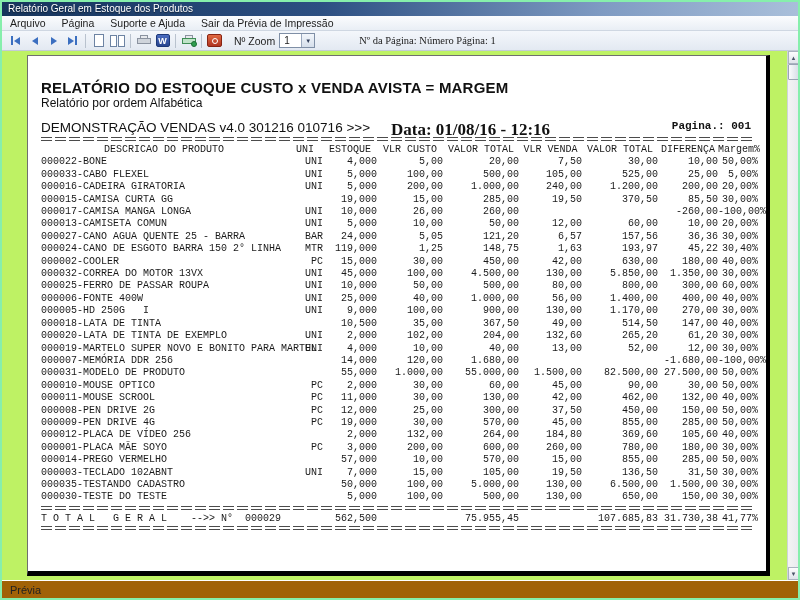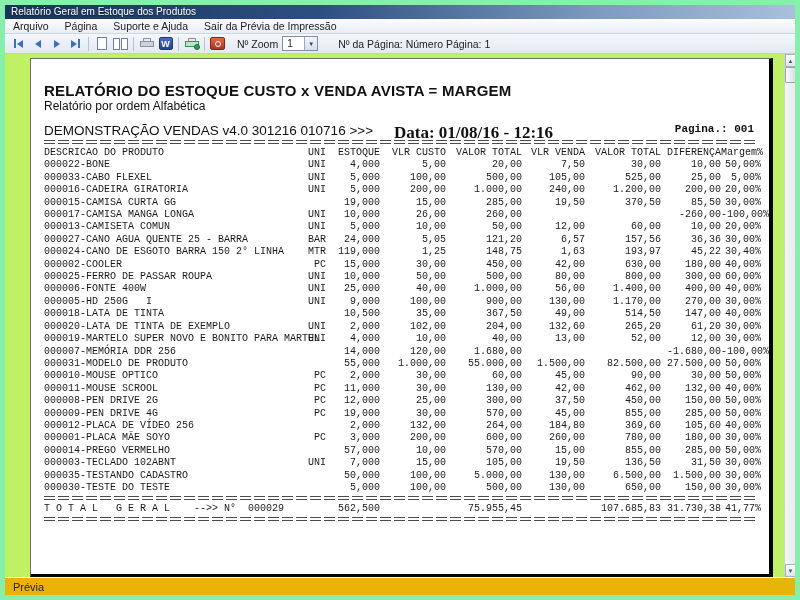--- a/index.html
+++ b/index.html
@@ -1,19 +1,19 @@
 <!DOCTYPE html>
 <html><head>
 <meta charset="utf-8">
 <style>
   * { margin:0; padding:0; box-sizing:border-box; }
   html,body { width:800px; height:600px; overflow:hidden;
     font-family:"Liberation Sans", sans-serif; background:#8f8f8f; }
   .window { width:800px; height:600px; display:flex; flex-direction:column;
-    border:5px solid #86efac; }
+    border:2px solid #86efac; }
 
   
   .titlebar { height:14px; flex:none;
     background:linear-gradient(90deg,#16345c 0%,#2c4f82 40%,#7e9ac2 75%,#a9bfda 100%);
     color:#fff; font-size:10px; line-height:14px; padding-left:6px;
     text-shadow:0 1px 1px rgba(0,0,0,.5); }
 
   
   .menubar { height:15px; flex:none; display:flex; align-items:center;
     background:linear-gradient(#fbfcfe,#e9eef5); border-bottom:1px solid #cfd7e2;
@@ -40,21 +40,21 @@
   .wicon { width:14px; height:13px; background:linear-gradient(#4a6cc0,#27448e); border:1px solid #1d3878; border-radius:2px;
     color:#fff; font-size:9px; font-weight:bold; line-height:12px; text-align:center; }
   .exicon { width:15px; height:13px; background:linear-gradient(#e06a43,#b03420); border:1px solid #872312; border-radius:2px;
     display:flex; align-items:center; justify-content:center; }
   .exicon .ring { width:6px; height:6px; border:1.5px solid #fff; border-radius:50%; }
   .zoom-label { margin:0 4px 0 10px; }
   .zoom-combo { width:36px; height:15px; background:#fff; border:1px solid #7f8fa6; display:flex; font-size:10px; }
   .zoom-combo .val { flex:1; padding:1px 0 0 4px; }
   .zoom-combo .dd { width:13px; background:linear-gradient(#f2f6fb,#d6dfeb); border-left:1px solid #9aa8bd;
     display:flex; align-items:center; justify-content:center; font-size:6px; color:#33415c; }
-  .pageinfo { margin-left:20px; }
+  .pageinfo { margin-left:44px;font-family:Liberation Serif, serif; }
 
   
   .content { position:relative; flex:1; background:#bef264; overflow:hidden; }
   .page { position:absolute; left:25px; top:4px; width:743px; height:521px; background:#fff;
     border:1px solid #6f6f6f; border-right:4px solid #000; border-bottom:5px solid #000;
     padding:23px 13px 0 13px; }
   .r-title { font-size:15px; font-weight:bold; color:#111; letter-spacing:.2px; }
   .r-sub { font-size:12px; color:#111; }
   .r-sysrow { position:relative; margin-top:8px; height:16px; }
   .r-sys { font-size:13.5px; color:#111; }
@@ -64,35 +64,35 @@
     font-size:11px; font-weight:bold; color:#111; }
   .dline { position:relative; height:5px; margin:3px 0 2px 0; }
   .dline::before,.dline::after { content:""; position:absolute; left:0; right:0; height:1px;
     background:repeating-linear-gradient(90deg,#4b4b4b 0 11px,transparent 11px 14px); }
   .dline::before { top:0; } .dline::after { top:3px; }
   table.rep { width:717px; table-layout:fixed; border-collapse:collapse;
     font-family:"Liberation Mono","DejaVu Sans Mono",monospace; font-size:10px; color:#1a1a1a; }
   table.rep td,table.rep th { padding:0; white-space:pre; overflow:visible; font-weight:normal; line-height:12.4px; }
   .c0{text-align:left;} .c1,.c2,.c3,.c4,.c5,.c6,.c7,.c8{text-align:right;}
   td.b { font-weight:bold; }
-  .hdr th { line-height:13px; }
+  .hdr th { line-height:13px;text-align:center; }
   .totrow td { line-height:15px; font-size:10px; }
 
   
   .vscroll { position:absolute; right:0; top:0; bottom:0; width:11px;
     background:linear-gradient(90deg,#f4f4f4,#e9ebef); border-left:1px solid #cfd3d9; }
   .sbtn { width:11px; height:13px; background:linear-gradient(#fdfdfe,#dfe3ea); border:1px solid #aab3c0;
     display:flex; align-items:center; justify-content:center; font-size:6px; color:#4a5568; }
   .sbtn.up { position:absolute; top:0; }
   .sbtn.down { position:absolute; bottom:0; }
   .sthumb { position:absolute; top:13px; width:11px; height:16px;
     background:linear-gradient(90deg,#fafbfc,#d9dfe8); border:1px solid #9aa4b4; border-radius:1px; }
 
   
-  .statusbar { height:18px; flex:none; background:#eab308; border-top:1px solid #fff;
+  .statusbar { height:18px; flex:none; background:#a16207; border-top:1px solid #fff;
     box-shadow:0 -1px 0 #c2c2c2; display:flex; align-items:center;
     font-size:11px; color:#222; padding-left:8px; }
 </style>
 </head>
 <body>
 
 <div class="window">
 
   <div class="titlebar">
     <span>Relatório Geral em Estoque dos Produtos</span>
@@ -289,20 +289,31 @@
               <td class="c1">PC</td>
               <td class="c2">15,000</td>
               <td class="c3">30,00</td>
               <td class="c4 b">450,00</td>
               <td class="c5">42,00</td>
               <td class="c6 b">630,00</td>
               <td class="c7">180,00</td>
               <td class="c8">40,00%</td>
             </tr>
             <tr>
+              <td class="c0">000032-CORREA DO MOTOR 13VX</td>
+              <td class="c1">UNI</td>
+              <td class="c2">45,000</td>
+              <td class="c3">100,00</td>
+              <td class="c4 b">4.500,00</td>
+              <td class="c5">130,00</td>
+              <td class="c6 b">5.850,00</td>
+              <td class="c7">1.350,00</td>
+              <td class="c8">30,00%</td>
+            </tr>
+            <tr>
               <td class="c0">000025-FERRO DE PASSAR ROUPA</td>
               <td class="c1">UNI</td>
               <td class="c2">10,000</td>
               <td class="c3">50,00</td>
               <td class="c4 b">500,00</td>
               <td class="c5">80,00</td>
               <td class="c6 b">800,00</td>
               <td class="c7">300,00</td>
               <td class="c8">60,00%</td>
             </tr>

